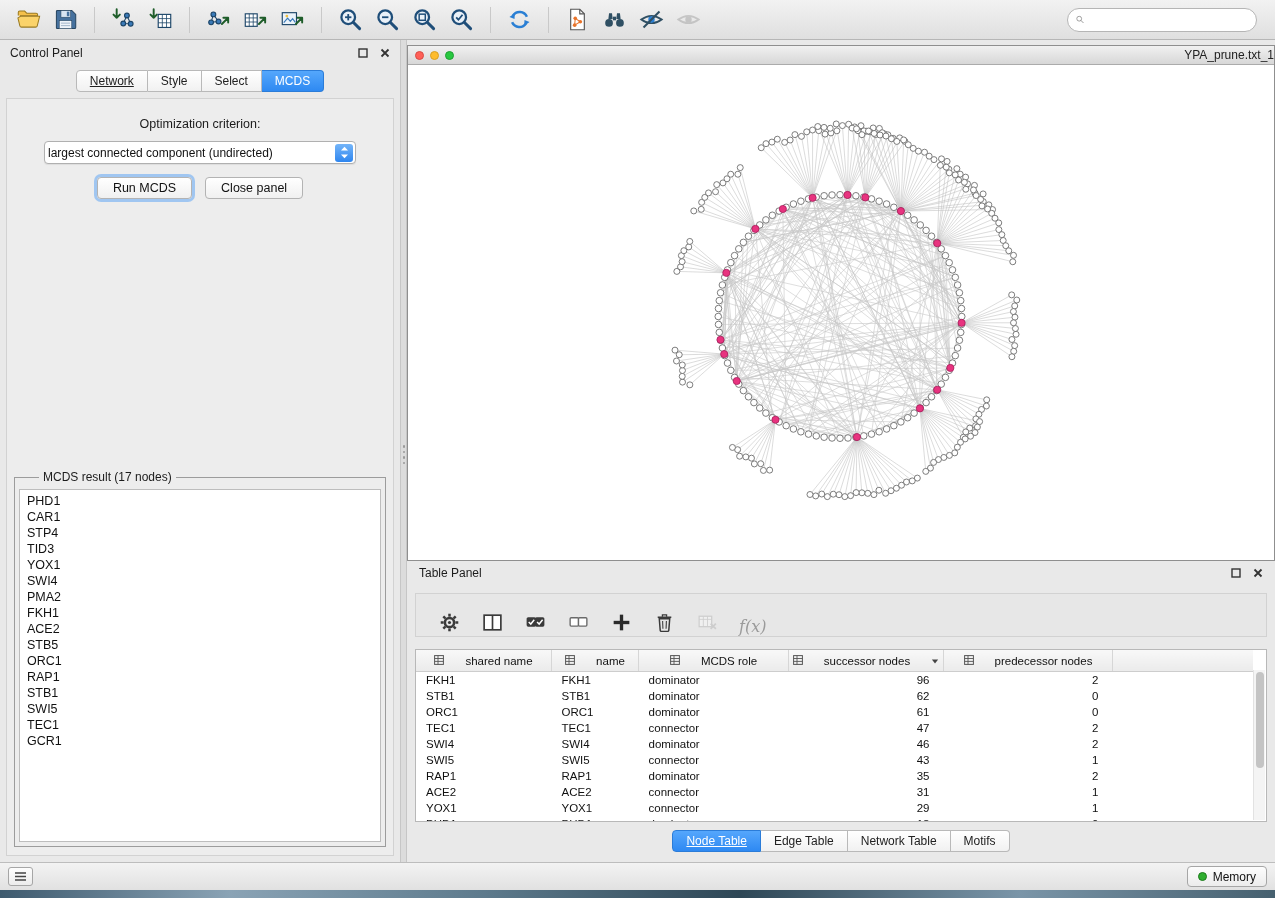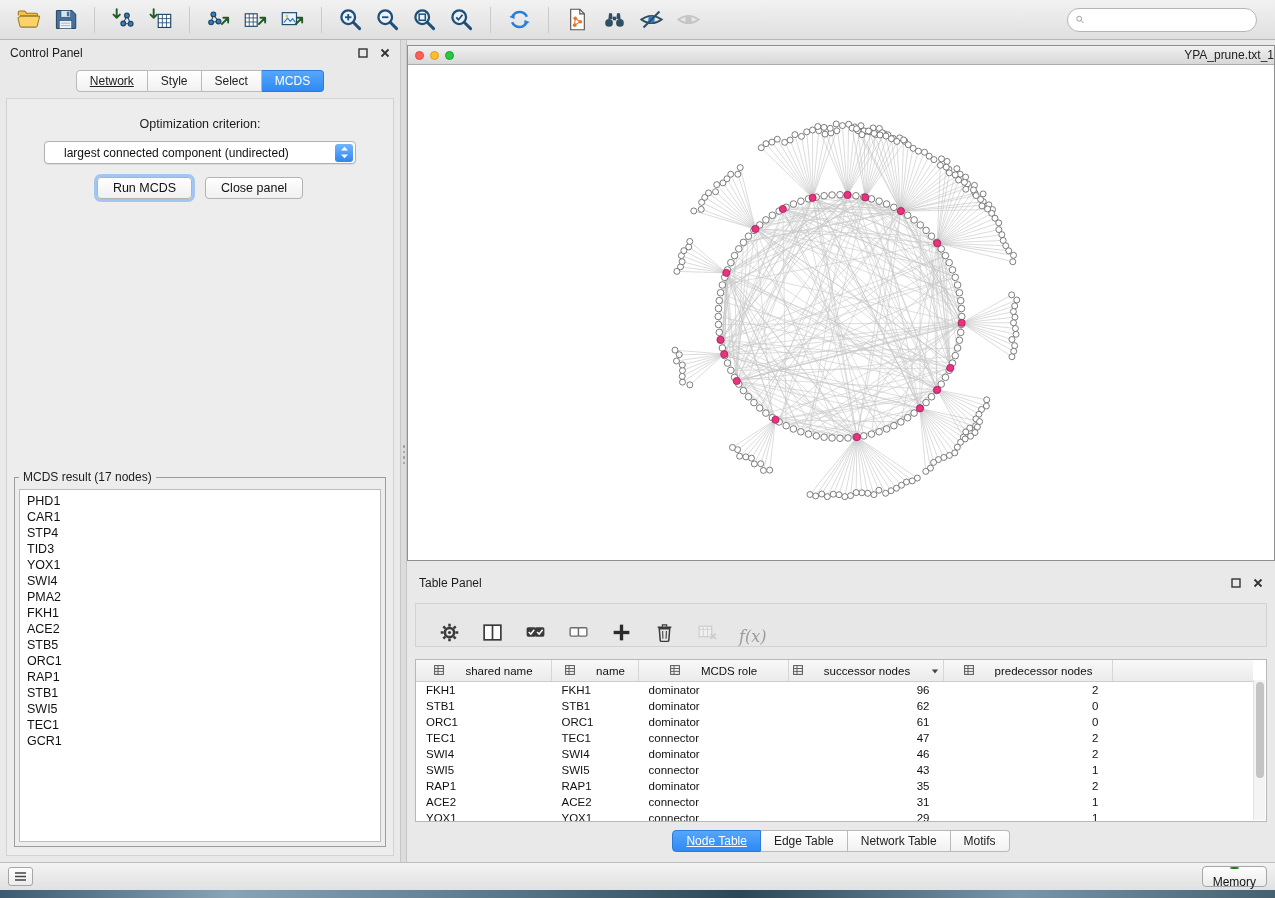--- a/index.html
+++ b/index.html
@@ -23,27 +23,27 @@
   .panel-header{height:26px;display:flex;align-items:center;padding:0 10px;font-size:12px;color:#1c1c1c;}
   .win-btns{margin-left:auto;display:flex;gap:12px;align-items:center;}
   .win-btn{background:transparent;border:none;padding:0;cursor:pointer;display:flex;align-items:center;}
   .seg{display:flex;justify-content:center;margin:4px 0 6px 0;}
   .seg-tab{font-family:"Liberation Sans",sans-serif;font-size:12px;padding:3px 13px;background:linear-gradient(#ffffff,#f1f1f1);border:1px solid #b9b9b9;border-left:none;color:#222;cursor:pointer;}
   .seg-tab:first-child{border-left:1px solid #b9b9b9;border-radius:4px 0 0 4px;text-decoration:underline;}
   .seg-tab:last-child{border-radius:0 4px 4px 0;}
   .seg-tab.active{background:linear-gradient(#55a7fc,#2e89f2);color:#fff;border-color:#2b7cd8;}
   .cp-content{flex:1;margin:0 6px 6px 6px;background:#ededed;border:1px solid #d2d2d2;display:flex;flex-direction:column;align-items:center;min-height:0;}
   .opt-label{margin-top:18px;font-size:12.5px;color:#1c1c1c;}
-  .dropdown{margin-top:10px;width:312px;height:23px;background:#fff;border:1px solid #b0b0b0;border-radius:4px;display:flex;align-items:center;font-size:12px;color:#111;padding-left:19px;box-sizing:border-box;cursor:pointer;box-shadow:0 1px 1px rgba(0,0,0,.07);}
+  .dropdown{margin-top:10px;width:312px;height:23px;background:#fff;border:1px solid #b0b0b0;border-radius:4px;display:flex;align-items:center;font-size:12px;color:#111;padding-left:3px;box-sizing:border-box;cursor:pointer;box-shadow:0 1px 1px rgba(0,0,0,.07);}
   .stepper{margin-left:auto;margin-right:2px;width:18px;height:18px;border-radius:3px;background:linear-gradient(#74b5f9,#2f86ef);display:flex;align-items:center;justify-content:center;}
   .btn-row{margin-top:13px;display:flex;gap:13px;}
   .btn{font-family:"Liberation Sans",sans-serif;font-size:12.5px;color:#111;padding:3px 15px;background:linear-gradient(#ffffff,#f0f0f0);border:1px solid #b3b3b3;border-radius:4px;cursor:pointer;}
   .btn.focused{box-shadow:0 0 0 3px rgba(96,165,244,.55);}
   .fieldset{margin:auto 8px 8px 8px;width:372px;height:370px;border:1px solid #9c9c9c;position:relative;box-sizing:border-box;flex:0 0 auto;}
-  .fieldset-legend{position:absolute;top:-8px;left:4px;background:#ededed;padding:0 4px;font-size:12px;color:#1c1c1c;}
+  .fieldset-legend{position:absolute;top:-8px;left:24px;background:#ededed;padding:0 4px;font-size:12px;color:#1c1c1c;}
   .mcds-list{position:absolute;left:4px;right:4px;top:11px;bottom:4px;background:#fff;border:1px solid #bdbdbd;overflow:hidden;font-size:12.5px;color:#111;padding-top:3px;}
   .list-item{height:16px;line-height:16px;padding:0 7px;cursor:default;}
 
   
   .splitter{width:7px;flex:0 0 7px;background:#dcdcdc;border-left:1px solid #c6c6c6;border-right:1px solid #c6c6c6;box-sizing:border-box;position:relative;cursor:col-resize;}
   .splitter .grip{position:absolute;top:405px;left:1.5px;display:flex;flex-direction:column;gap:3px;}
   .splitter .grip i{width:2.5px;height:2.5px;border-radius:50%;background:#9a9a9a;display:block;}
 
   
   .right-col{flex:1;display:flex;flex-direction:column;background:#e9e9e9;min-width:0;}
@@ -53,40 +53,40 @@
   .light{width:9px;height:9px;border-radius:50%;border:none;padding:0;cursor:pointer;}
   .light.red{background:#ff5f57;border:0.5px solid #d94a43;}
   .light.yellow{background:#febc2e;border:0.5px solid #d9a024;}
   .light.green{background:#28c840;border:0.5px solid #1ea032;}
   .nw-title{position:absolute;left:12px;right:0;text-align:right;font-size:12px;color:#222;}
   .nw-canvas{flex:1;position:relative;background:#fff;min-height:0;}
   .nw-canvas svg{position:absolute;inset:0;width:100%;height:100%;}
 
   
   .table-panel{flex:1;display:flex;flex-direction:column;min-height:0;}
-  .tp-header{height:24px;flex:0 0 24px;display:flex;align-items:center;padding:0 12px;font-size:12px;color:#1c1c1c;margin-top:10px;}
+  .tp-header{height:24px;flex:0 0 24px;display:flex;align-items:center;padding:0 12px;font-size:12px;color:#1c1c1c;}
   .tp-toolbar{height:44px;flex:0 0 44px;margin:8px 8px;background:#e7e7e7;border:1px solid #d2d2d2;display:flex;align-items:flex-end;padding-left:12px;box-sizing:border-box;}
   .ttb-btn{background:transparent;border:none;margin:0 8px;padding:2px;cursor:pointer;display:flex;align-items:center;}
   .ttb-btn.disabled{opacity:.4;}
   .fx-label{font-family:"DejaVu Serif",serif;font-style:italic;font-size:16px;color:#9a9a9a;margin-left:10px;}
   .table-wrap{flex:1;margin:4px 8px 0 8px;background:#fff;border:1px solid #b8b8b8;position:relative;overflow:hidden;min-height:0;}
   table.node-table{border-collapse:collapse;width:calc(100% - 13px);table-layout:fixed;font-size:11.5px;color:#111;}
   .node-table thead th{height:19px;background:linear-gradient(#f8f8f8,#ebebeb);border-right:1px solid #d6d6d6;border-bottom:1px solid #cdcdcd;font-weight:normal;text-align:center;overflow:hidden;white-space:nowrap;}
   .node-table thead th.filler{border-right:none;}
   .th-inner{display:inline-flex;align-items:center;gap:21px;}
   .node-table tbody td{height:16px;padding:0 8px 0 10px;white-space:nowrap;overflow:hidden;}
   .node-table tbody td.num{text-align:right;padding-right:14px;}
   .vscroll{position:absolute;top:20px;right:1px;bottom:1px;width:11px;background:#f4f4f4;border-left:1px solid #e2e2e2;}
   .vscroll .thumb{position:absolute;top:2px;left:1.5px;width:8px;height:96px;background:#c4c4c4;border-radius:4px;cursor:pointer;}
   .table-tabs{height:30px;flex:0 0 30px;display:flex;align-items:center;justify-content:center;}
 
   
   .status-bar{height:28px;flex:0 0 28px;background:linear-gradient(#f3f3f3,#e1e1e1);border-top:1px solid #bdbdbd;display:flex;align-items:center;padding:0 8px;box-sizing:border-box;}
   .hamburger-btn{width:25px;height:19px;border:1px solid #a6a6a6;border-radius:3px;background:linear-gradient(#fdfdfd,#ececec);display:flex;align-items:center;justify-content:center;cursor:pointer;padding:0;}
-  .memory-btn{margin-left:auto;height:21px;border:1px solid #a6a6a6;border-radius:4px;background:linear-gradient(#fdfdfd,#ececec);display:flex;align-items:center;gap:6px;padding:0 10px;font-size:12px;color:#111;cursor:pointer;font-family:"Liberation Sans",sans-serif;flex-direction:column;}
+  .memory-btn{margin-left:auto;height:21px;border:1px solid #a6a6a6;border-radius:4px;background:linear-gradient(#fdfdfd,#ececec);display:flex;align-items:center;gap:6px;padding:0 10px;font-size:12px;color:#111;cursor:pointer;font-family:"Liberation Sans",sans-serif;}
   .mem-dot{width:9px;height:9px;border-radius:50%;background:#2fae2f;border:1px solid #1d7a1d;box-sizing:border-box;}
 
   .wallpaper-strip{height:8px;background:linear-gradient(90deg,#3e5a6e,#8aa3b5 18%,#5d7a8c 38%,#2e4756 58%,#7a95a8 80%,#46606f);}
 </style>
 </head>
 <body>
 
 <div class="app">
 
   <div class="toolbar">

